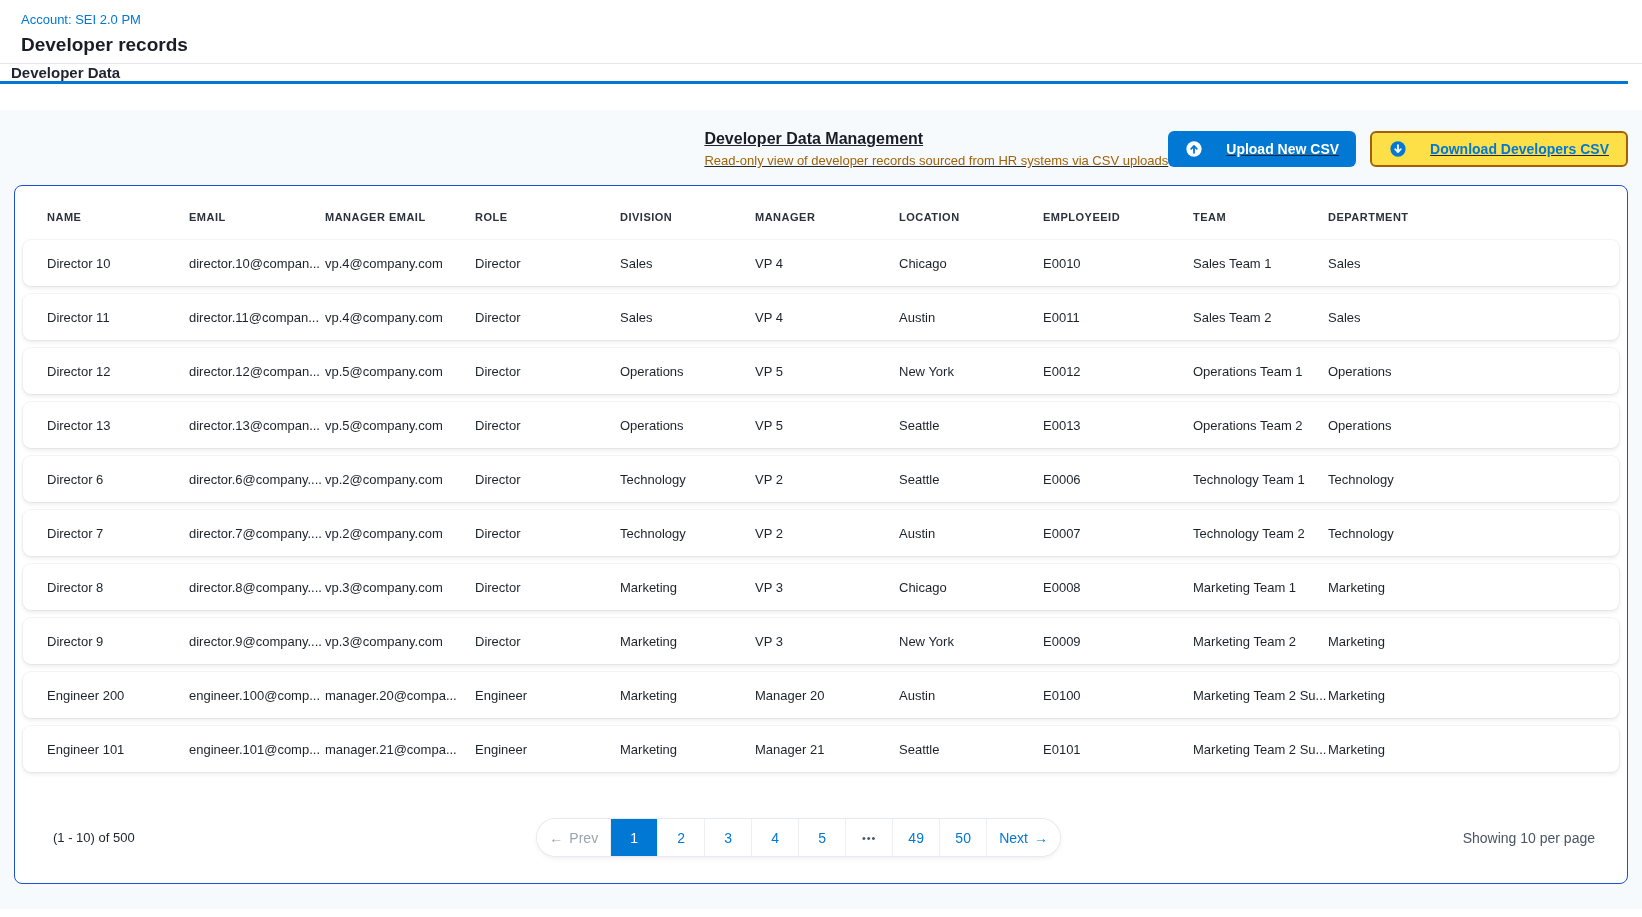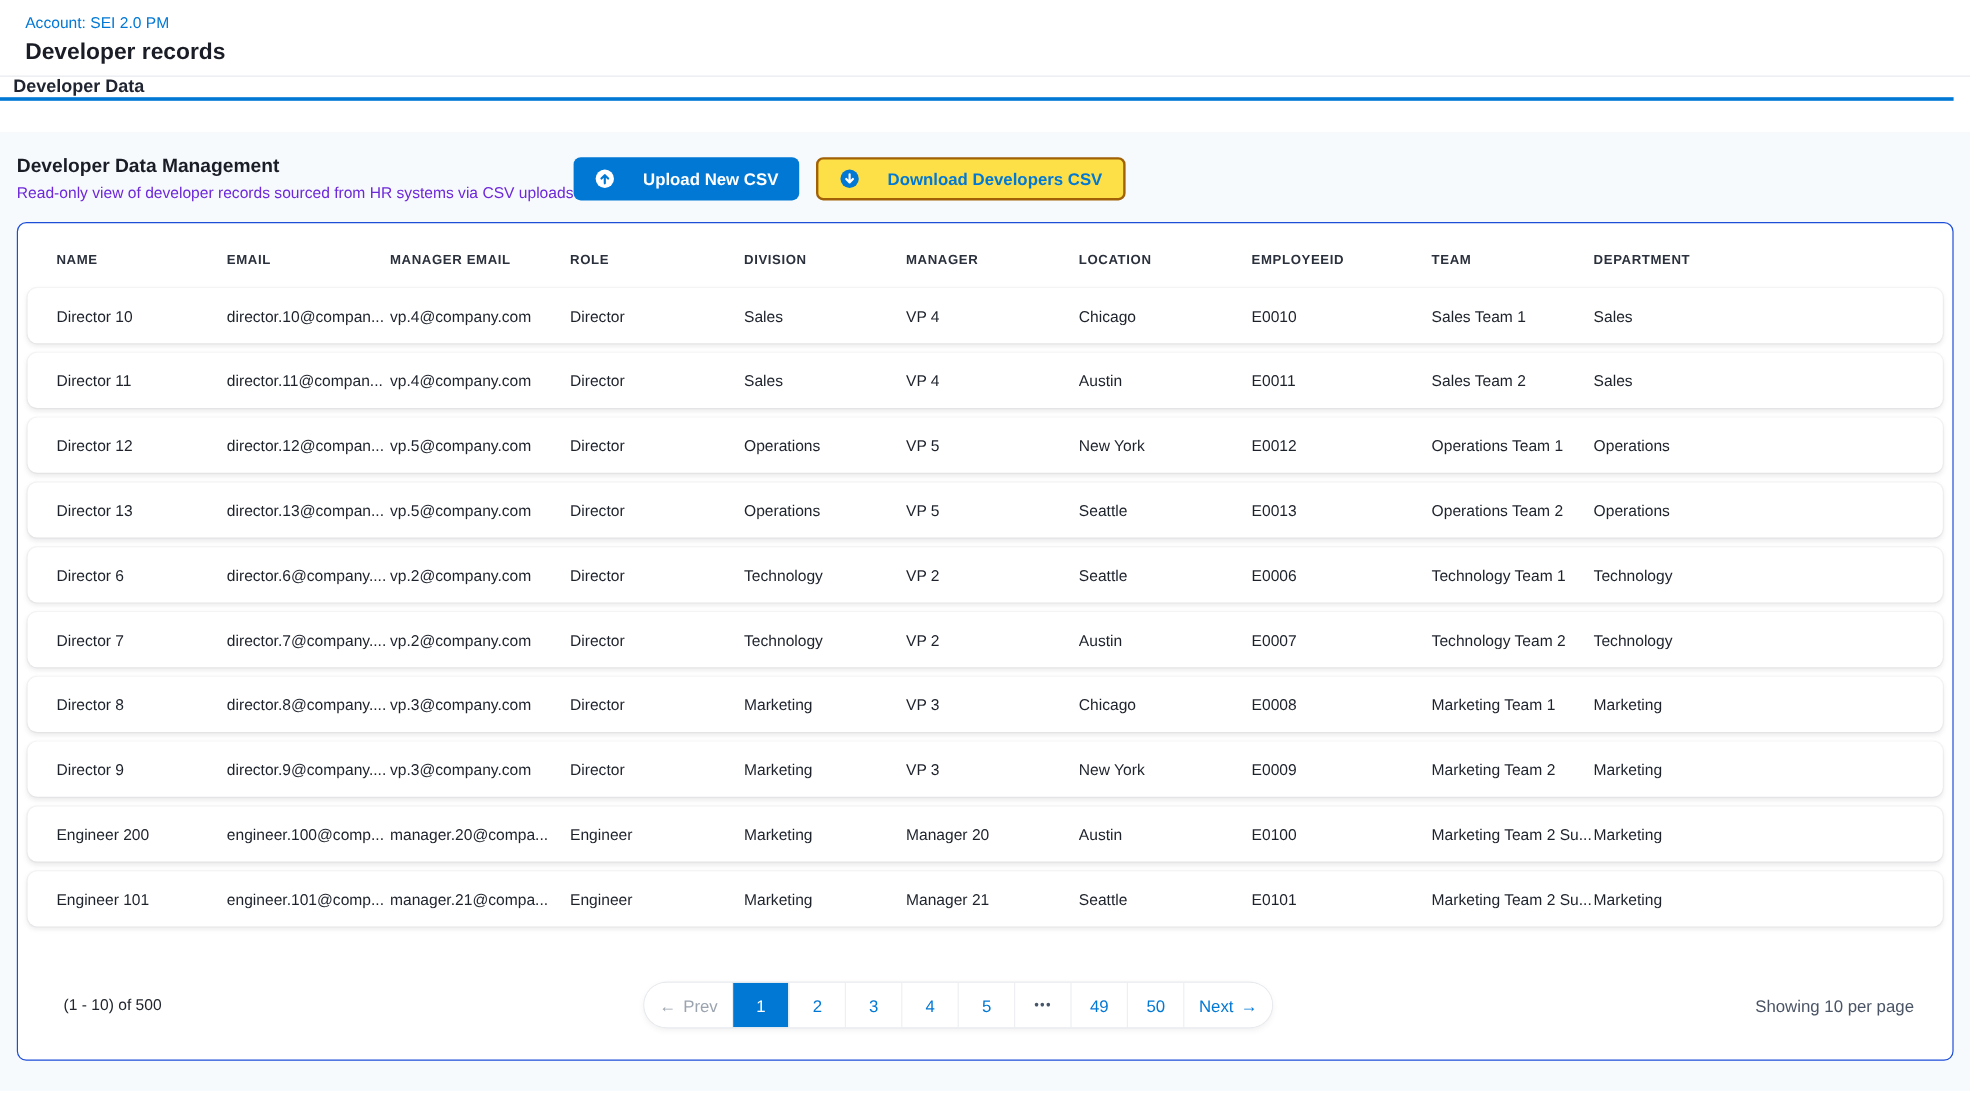--- a/index.html
+++ b/index.html
@@ -55,26 +55,27 @@
 
   
   .content {
     background: #f7fafd;
     height: 799px;
     padding: 16px 14px 0 14px;
   }
 
   .section-header {
     display: flex;
-    justify-content: flex-start;
+    justify-content: flex-end;
     align-items: center;
     padding: 4px 0 2px 0;
+    text-decoration: underline;
   }
   .section-title { font-size: 16px; font-weight: 700; color: #1a1d26; margin-bottom: 5px; }
-  .section-subtitle { font-size: 13px; color: #6d28d9; }
+  .section-subtitle { font-size: 13px; color: #a16207; }
 
   .header-actions { display: flex; gap: 14px; align-items: center; }
   .btn {
     height: 36px;
     border-radius: 6px;
     padding: 0 17px;
     font-family: inherit;
     font-size: 14px;
     font-weight: 700;
     display: inline-flex;

